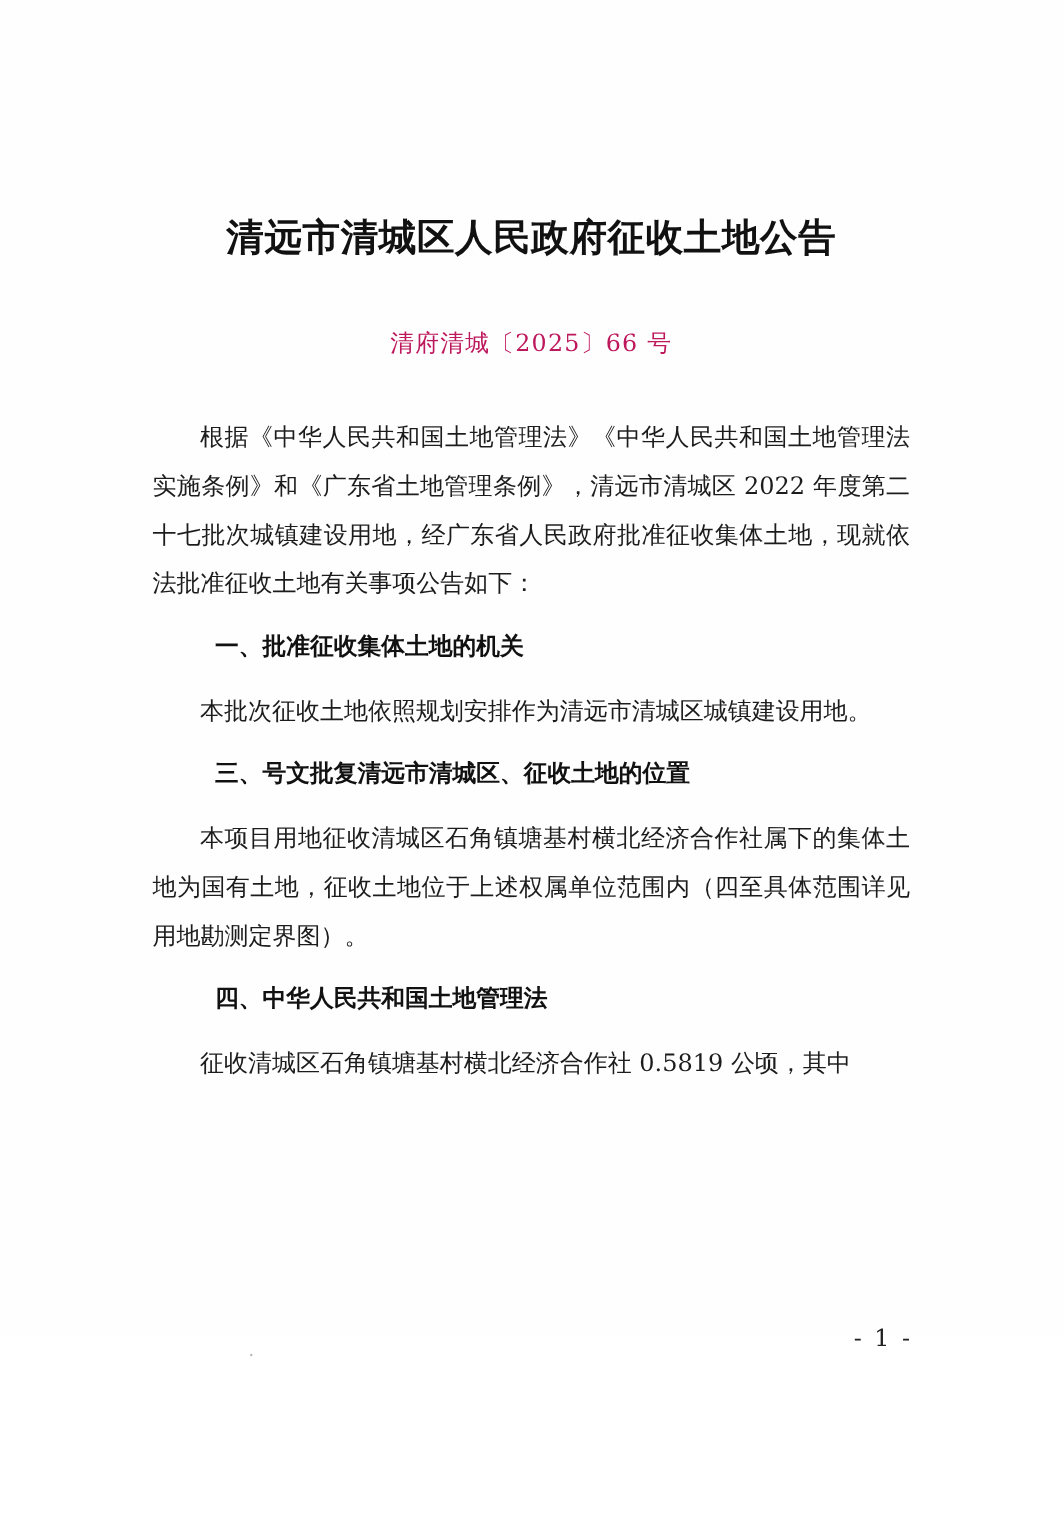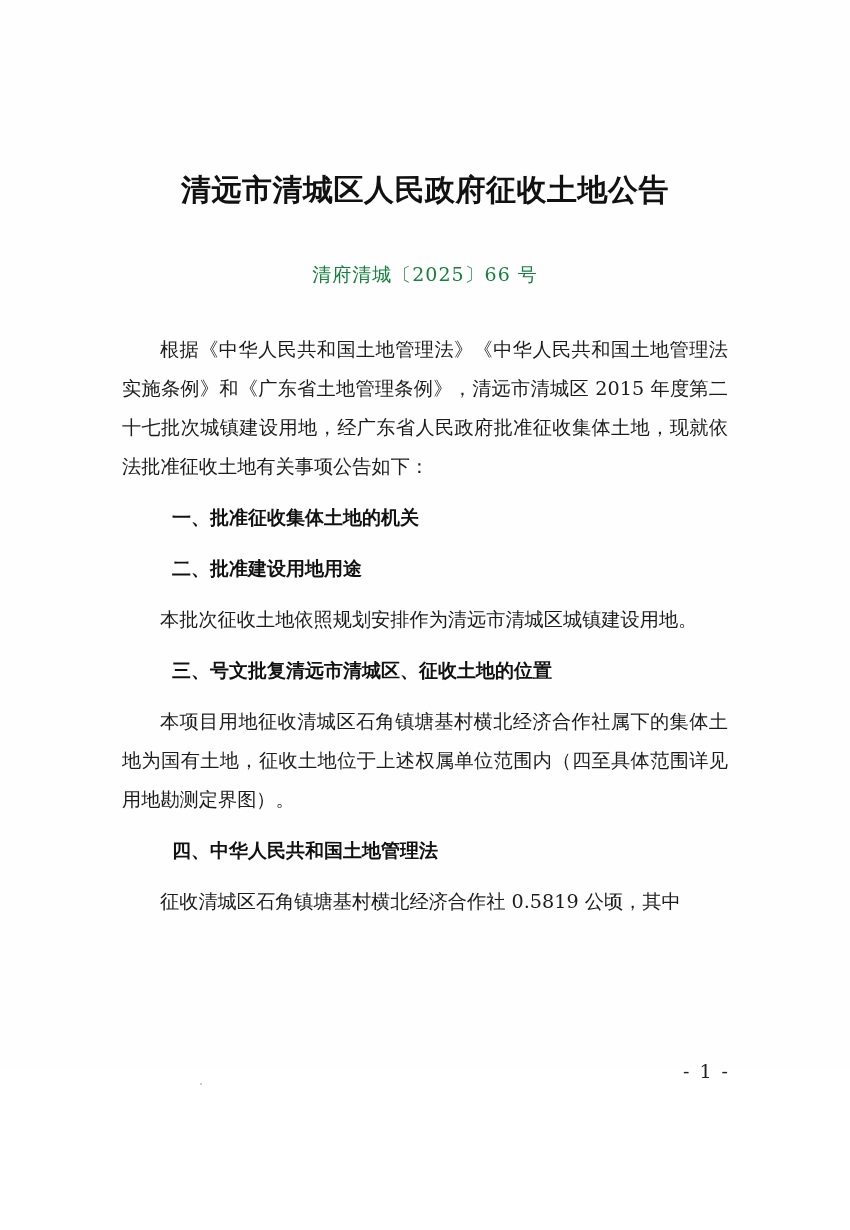--- a/index.html
+++ b/index.html
@@ -35,21 +35,21 @@
       color: #111;
     }
     .docnum {
       position: absolute;
       top: 262px;
       left: 0;
       width: 850px;
       text-align: center;
       font-size: 19px;
       letter-spacing: 1px;
-      color: #15803d;
+      color: #be185d;
     }
     .body {
       position: absolute;
       left: 122px;
       width: 606px;
       font-size: 19.2px;
       line-height: 39px;
       color: #1c1c1c;
       text-align: justify;
       text-justify: inter-character;
@@ -89,23 +89,22 @@
 </head>
 <body>
 
 <div class="page">
 
   <div class="title">清远市清城区人民政府征收土地公告</div>
 
   <div class="docnum">清府清城〔2025〕66 号</div>
 
   <div class="body" style="top:330px;">
-    <p class="para">根据《中华人民共和国土地管理法》《中华人民共和国土地管理法实施条例》和《广东省土地管理条例》，清远市清城区 2015 年度第二十七批次城镇建设用地，经广东省人民政府批准征收集体土地，现就依法批准征收土地有关事项公告如下：</p>
+    <p class="para">根据《中华人民共和国土地管理法》《中华人民共和国土地管理法实施条例》和《广东省土地管理条例》，清远市清城区 2022 年度第二十七批次城镇建设用地，经广东省人民政府批准征收集体土地，现就依法批准征收土地有关事项公告如下：</p>
     <p class="heading">一、批准征收集体土地的机关</p>
-    <p class="heading">二、批准建设用地用途</p>
     <p class="para">本批次征收土地依照规划安排作为清远市清城区城镇建设用地。</p>
     <p class="heading">三、号文批复清远市清城区、征收土地的位置</p>
     <p class="para">本项目用地征收清城区石角镇塘基村横北经济合作社属下的集体土地为国有土地，征收土地位于上述权属单位范围内（四至具体范围详见用地勘测定界图）。</p>
     <p class="heading">四、中华人民共和国土地管理法</p>
     <p class="para">征收清城区石角镇塘基村横北经济合作社 0.5819 公顷，其中</p>
   </div>
 
   <div class="pageno">- 1 -</div>
 
   <div class="speck"></div>

